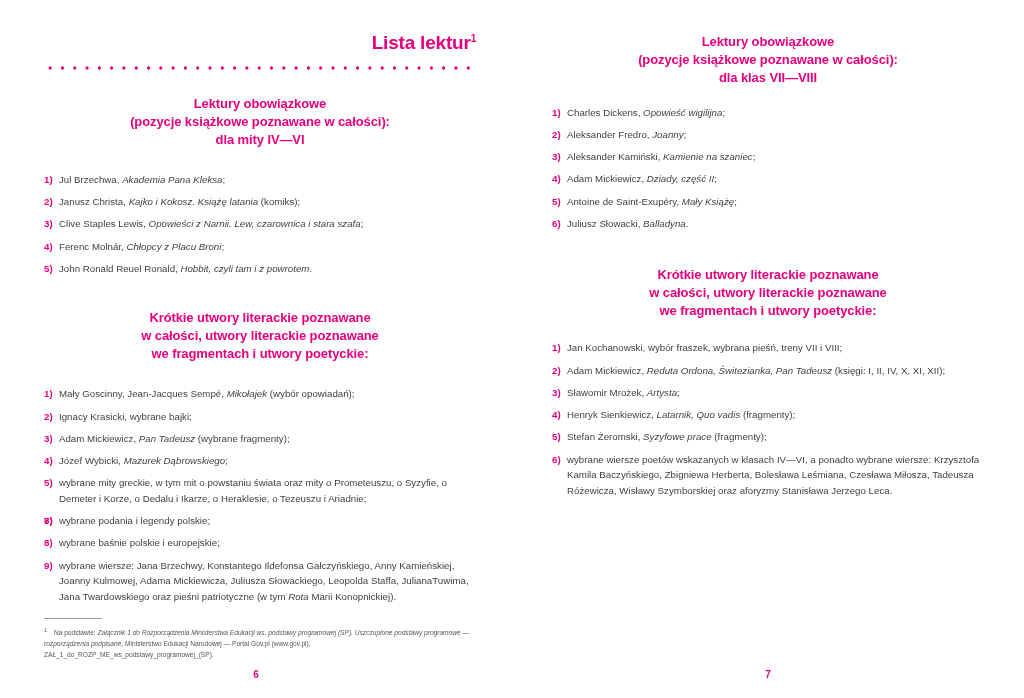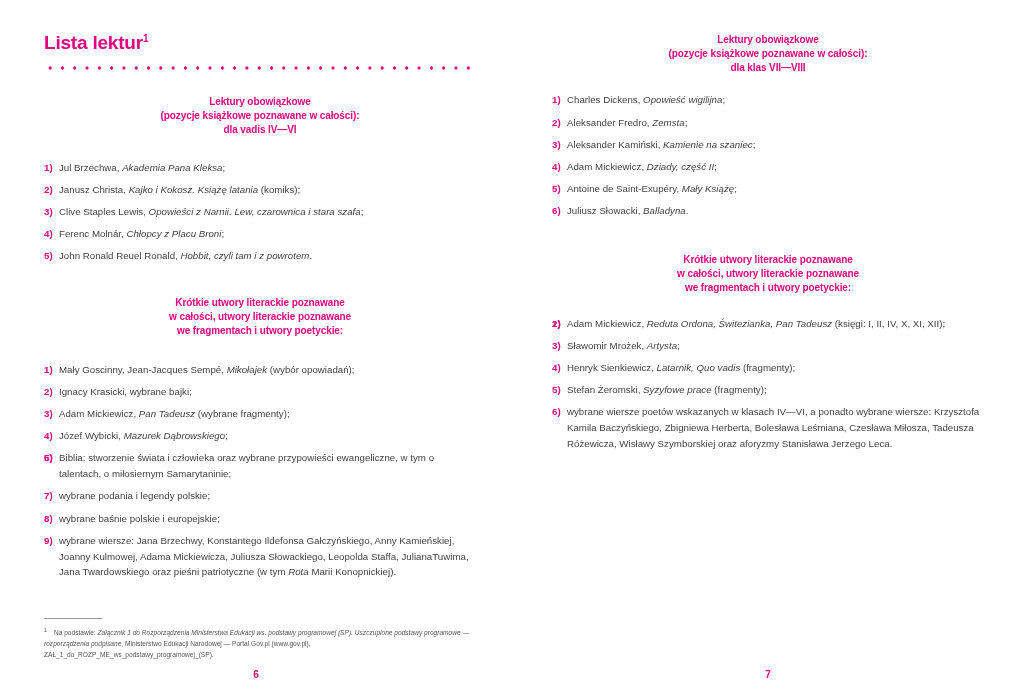--- a/index.html
+++ b/index.html
@@ -30,21 +30,21 @@
   }
 
   .page-left  { padding: 0 36px 0 44px; }
   .page-right { padding: 0 40px 0 40px; }
 
   
   .doc-title {
     color: #e5007d;
     font-size: 19px;
     font-weight: bold;
-    text-align: left;
+    text-align: right;
     letter-spacing: -0.2px;
     margin: 33px 0 0 0;
     line-height: 1.1;
   }
   .doc-title sup {
     font-size: 10px;
     vertical-align: super;
     font-weight: bold;
   }
 
@@ -52,21 +52,21 @@
     margin: 12px 0 0 0;
     height: 4px;
     background-image: radial-gradient(circle, #e5007d 0, #e5007d 1.4px, rgba(255,255,255,0) 1.9px);
     background-size: 12.3px 4px;
     background-repeat: repeat-x;
     background-position: left center;
   }
 
   .section-head {
     color: #e5007d;
-    font-size: 10px;
+    font-size: 13px;
     font-weight: bold;
     text-align: center;
     line-height: 1.38;
     letter-spacing: -0.1px;
   }
   .section-head.first-left  { margin: 25px 0 0 0; }
   .section-head.second-left { margin: 32px 0 0 0; }
   .section-head.first-right  { margin: 33px 0 0 0; }
   .section-head.second-right { margin: 34px 0 0 0; }
 
@@ -155,21 +155,21 @@
 
     <h1 class="doc-title">
       <span>Lista lektur</span><sup>1</sup>
     </h1>
 
     <div class="dotted-rule"></div>
 
     <h2 class="section-head first-left">
       <span>Lektury obowiązkowe</span><br>
       <span>(pozycje książkowe poznawane w całości):</span><br>
-      <span>dla vadis IV—VI</span>
+      <span>dla mity IV—VI</span>
     </h2>
 
     <ol class="lektury gap-left-1">
       <li>
         <span class="num">1)</span><span>Jul Brzechwa, </span><i>Akademia Pana Kleksa</i><span>;</span>
       </li>
       <li>
         <span class="num">2)</span><span>Janusz Christa, </span><i>Kajko i Kokosz. Książę latania</i><span> (komiks);</span>
       </li>
       <li>
@@ -196,24 +196,24 @@
       <li>
         <span class="num">2)</span><span>Ignacy Krasicki, wybrane bajki;</span><i></i><span></span>
       </li>
       <li>
         <span class="num">3)</span><span>Adam Mickiewicz, </span><i>Pan Tadeusz</i><span> (wybrane fragmenty);</span>
       </li>
       <li>
         <span class="num">4)</span><span>Józef Wybicki, </span><i>Mazurek Dąbrowskiego</i><span>;</span>
       </li>
       <li>
-        <span class="num">5)</span><i></i><span></span>
-      </li>
-      <li>
-        <span class="num">6)</span><span>Biblia: stworzenie świata i człowieka oraz wybrane przypowieści ewangeliczne, w tym o talentach, o miłosiernym Samarytaninie;</span><i></i><span></span>
+        <span class="num">5)</span><span>wybrane mity greckie, w tym mit o powstaniu świata oraz mity o Prometeuszu, o Syzyfie, o Demeter i Korze, o Dedalu i Ikarze, o Heraklesie, o Tezeuszu i Ariadnie;</span><i></i><span></span>
+      </li>
+      <li>
+        <span class="num">6)</span><i></i><span></span>
       </li>
       <li>
         <span class="num">7)</span><span>wybrane podania i legendy polskie;</span><i></i><span></span>
       </li>
       <li>
         <span class="num">8)</span><span>wybrane baśnie polskie i europejskie;</span><i></i><span></span>
       </li>
       <li>
         <span class="num">9)</span><span>wybrane wiersze: Jana Brzechwy, Konstantego Ildefonsa Gałczyńskiego, Anny Kamieńskiej, Joanny Kulmowej, Adama Mickiewicza, Juliusza Słowackiego, Leopolda Staffa, JulianaTuwima, Jana Twardowskiego oraz pieśni patriotyczne (w tym </span><i>Rota</i><span> Marii  Konopnickiej).</span>
       </li>
@@ -235,21 +235,21 @@
       <span>Lektury obowiązkowe</span><br>
       <span>(pozycje książkowe poznawane w całości):</span><br>
       <span>dla klas VII—VIII</span>
     </h2>
 
     <ol class="lektury gap-right-1">
       <li>
         <span class="num">1)</span><span>Charles Dickens, </span><i>Opowieść wigilijna</i><span>;</span>
       </li>
       <li>
-        <span class="num">2)</span><span>Aleksander Fredro, </span><i>Zemsta</i><span>;</span>
+        <span class="num">2)</span><span>Aleksander Fredro, </span><i>Joanny</i><span>;</span>
       </li>
       <li>
         <span class="num">3)</span><span>Aleksander Kamiński, </span><i>Kamienie na szaniec</i><span>;</span>
       </li>
       <li>
         <span class="num">4)</span><span>Adam Mickiewicz, </span><i>Dziady, część II</i><span>;</span>
       </li>
       <li>
         <span class="num">5)</span><span>Antoine de Saint-Exupéry, </span><i>Mały Książę</i><span>;</span>
       </li>
@@ -259,21 +259,21 @@
     </ol>
 
     <h2 class="section-head second-right">
       <span>Krótkie utwory literackie poznawane</span><br>
       <span>w całości, utwory literackie poznawane</span><br>
       <span>we fragmentach i utwory poetyckie:</span>
     </h2>
 
     <ol class="lektury gap-right-2">
       <li>
-        <span class="num">1)</span><i></i><span></span>
+        <span class="num">1)</span><span>Jan Kochanowski, wybór fraszek, wybrana pieśń, treny VII i VIII;</span><i></i><span></span>
       </li>
       <li>
         <span class="num">2)</span><span>Adam Mickiewicz, </span><i>Reduta Ordona, Świtezianka, Pan Tadeusz</i><span> (księgi: I, II, IV, X, XI, XII);</span>
       </li>
       <li>
         <span class="num">3)</span><span>Sławomir Mrożek, </span><i>Artysta</i><span>;</span>
       </li>
       <li>
         <span class="num">4)</span><span>Henryk Sienkiewicz, </span><i>Latarnik, Quo vadis</i><span> (fragmenty);</span>
       </li>

